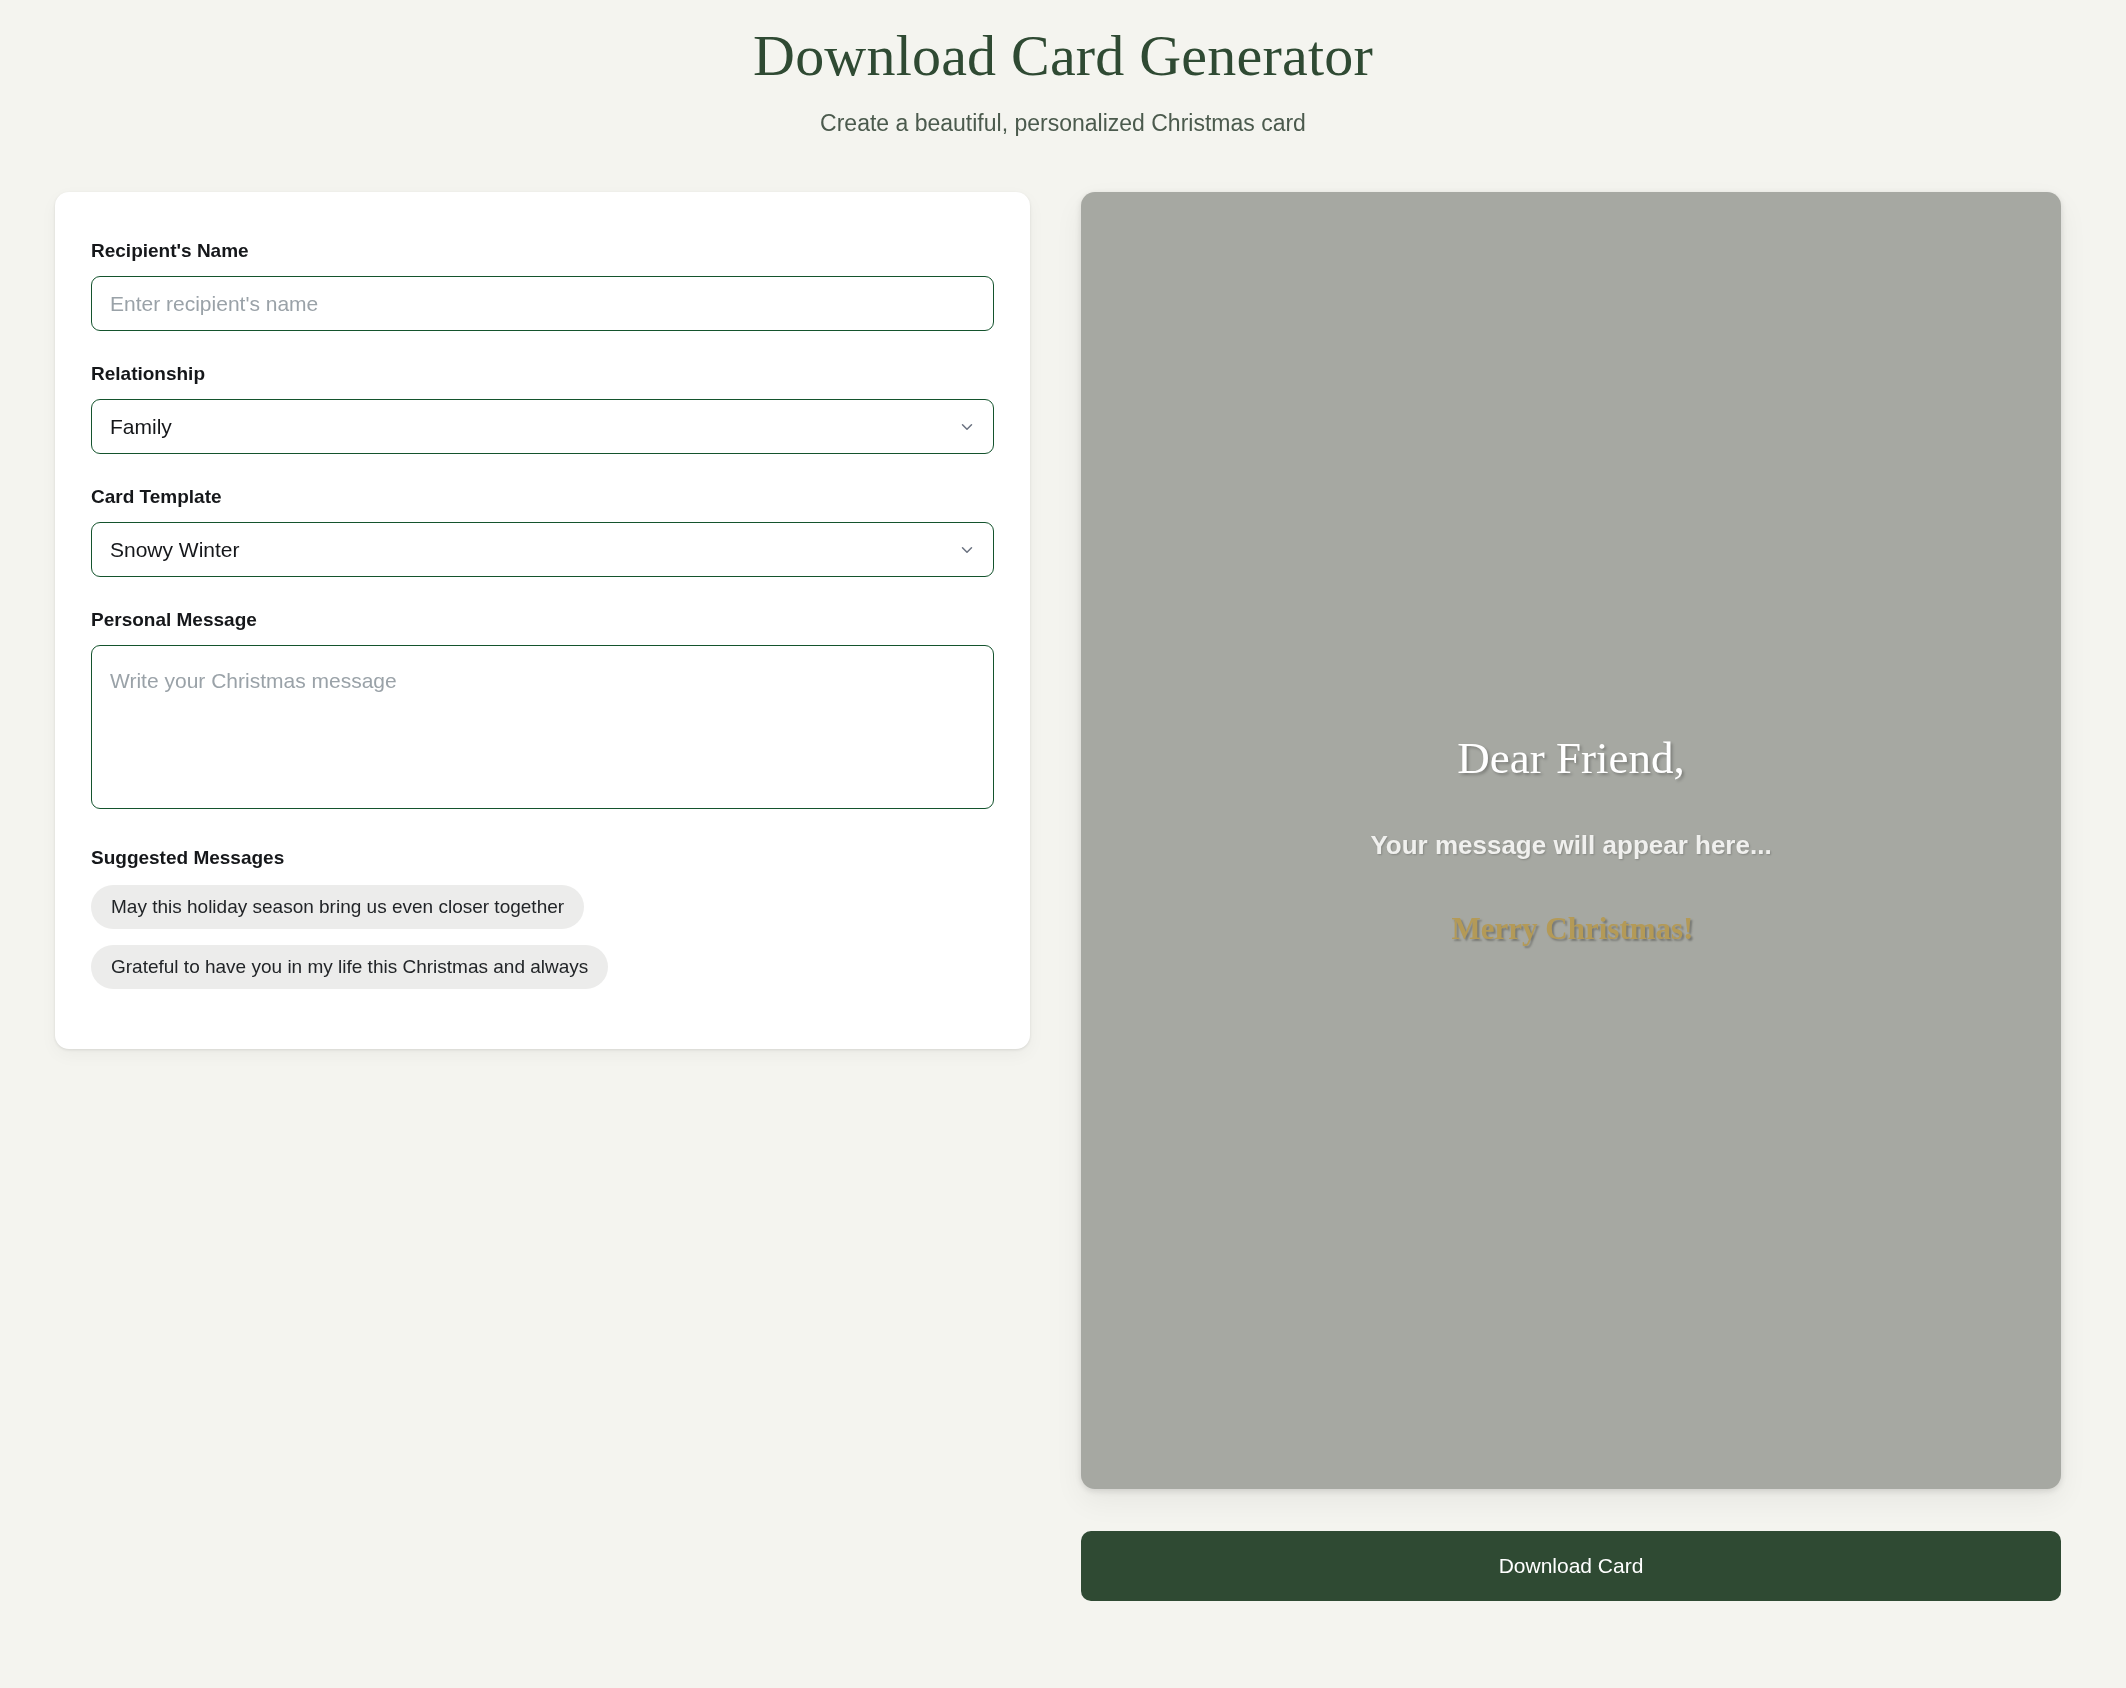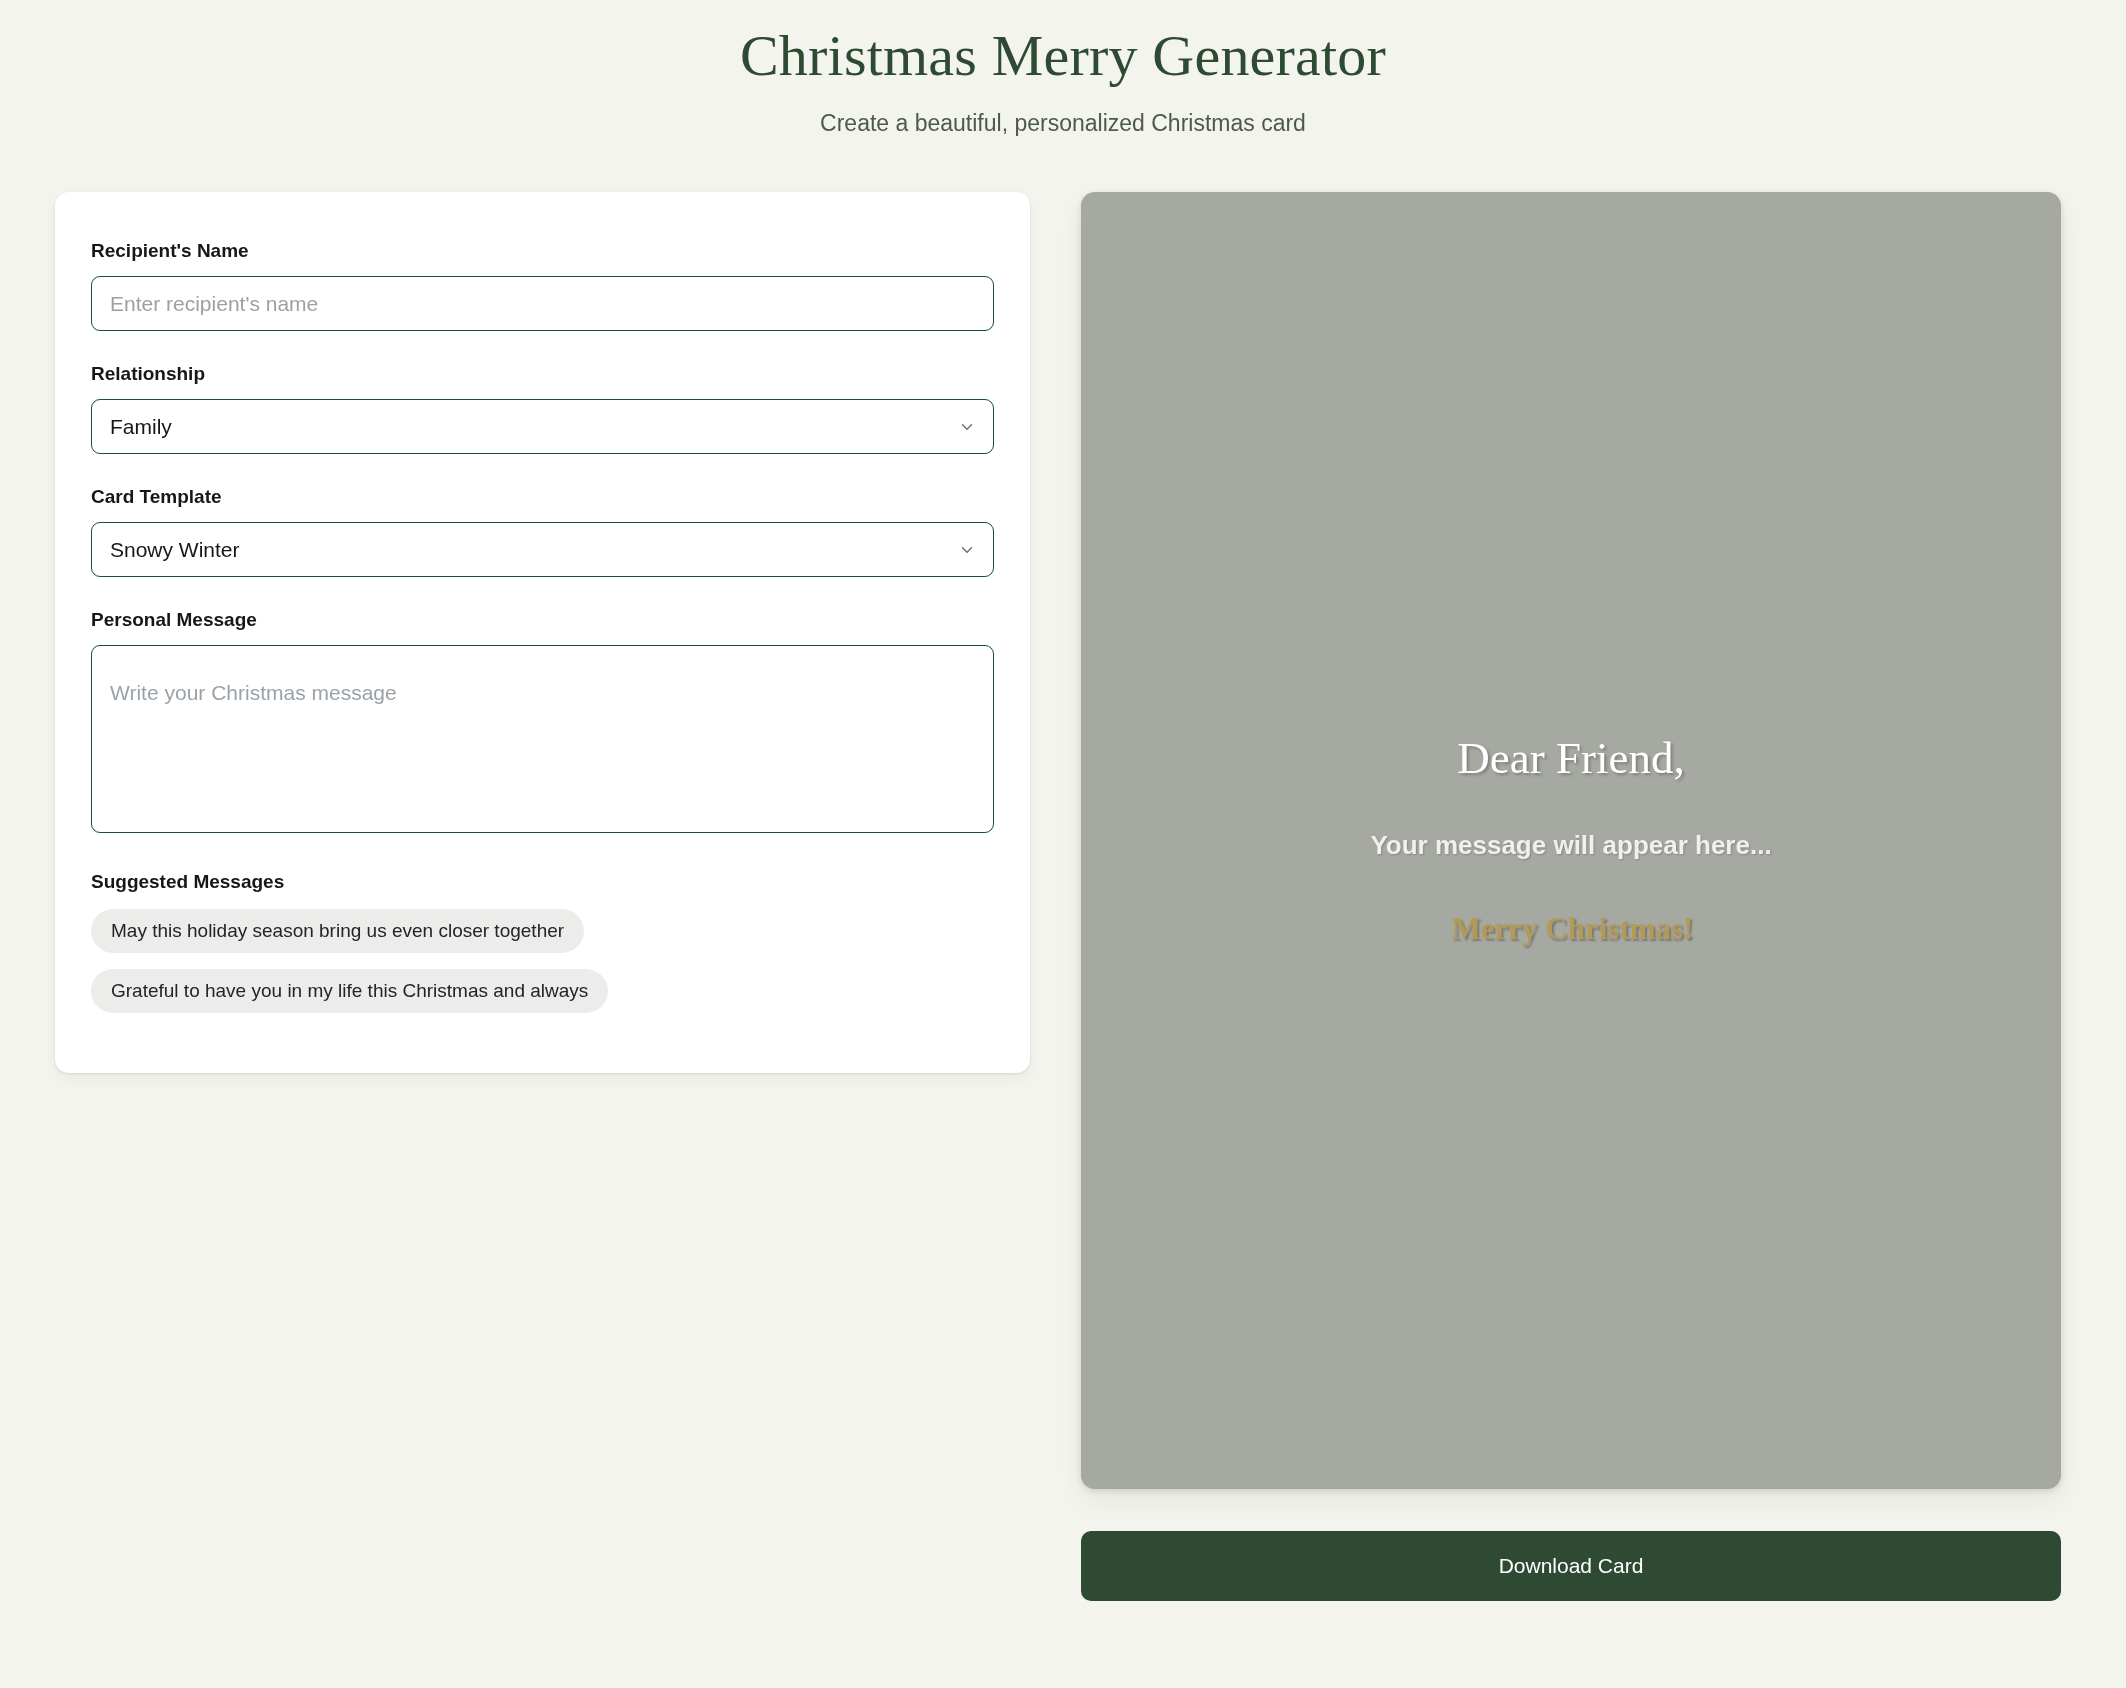--- a/index.html
+++ b/index.html
@@ -95,24 +95,24 @@
     top: 50%;
     transform: translateY(-50%);
     width: 18px;
     height: 18px;
     pointer-events: none;
     color: #6b7280;
   }
   .chevron svg { display: block; }
 
   .textarea-box {
-    height: 188px;
+    height: 164px;
     resize: none;
     line-height: 1.45;
-    padding-top: 32px;
+    padding-top: 20px;
   }
   .textarea-box::placeholder { color: #9aa2a8; }
 
   .suggest-label {
     display: block;
     font-size: 19px;
     font-weight: 700;
     color: #15171a;
     margin: 34px 0 16px 0;
   }
@@ -189,21 +189,21 @@
     cursor: pointer;
     width: 100%;
   }
 </style>
 </head>
 <body>
 
 <div class="page">
 
   <div class="header">
-    <h1 class="app-title">Christmas Merry Generator</h1>
+    <h1 class="app-title">Download Card Generator</h1>
     <p class="app-subtitle">Create a beautiful, personalized Christmas card</p>
   </div>
 
   <div class="content">
 
     <div class="form-panel">
 
       <div class="field">
         <label class="field-label">Recipient's Name</label>
         <input class="text-input" type="text" value="" placeholder="Enter recipient's name" style="">

